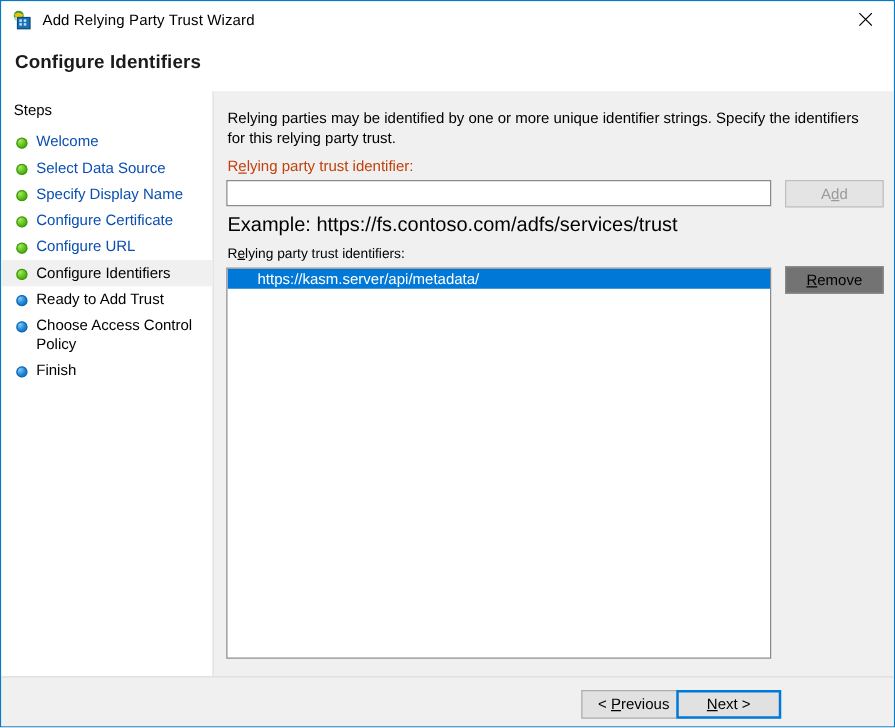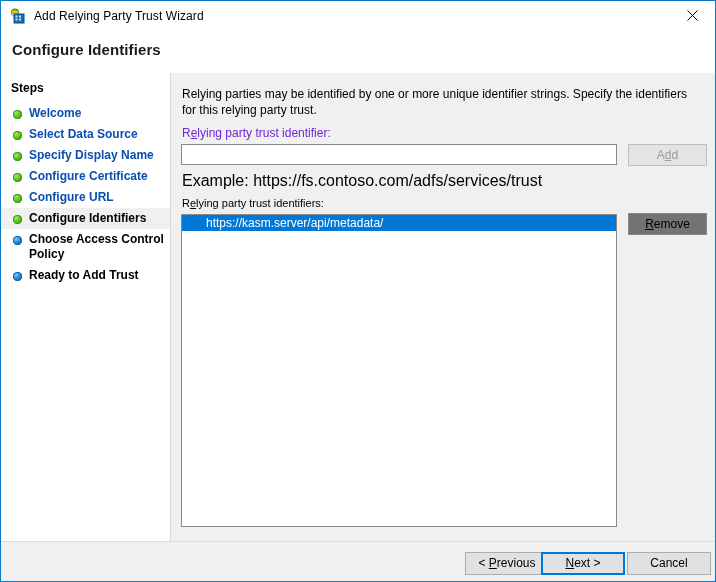--- a/index.html
+++ b/index.html
@@ -90,37 +90,36 @@
     height: 468px;
     background: #ffffff;
     border-right: 1px solid #d9d9d9;
     box-sizing: border-box;
   }
   .steps-title {
     position: absolute;
     left: 10px;
     top: 8px;
     font-size: 12px;
-    font-weight: bold;
+    font-weight: normal;
     color: #000000;
   }
   .steps-list {
     position: absolute;
     left: 0;
     top: 30px;
     width: 169px;
   }
   .step {
     position: relative;
     display: flex;
     align-items: flex-start;
     padding: 3px 6px 3px 12px;
     box-sizing: border-box;
     min-height: 20px;
-    font-weight: bold;
   }
   .step.current {
     background: #f0f0f0;
   }
   .step-bullet {
     width: 9px;
     height: 9px;
     border-radius: 50%;
     flex: none;
     margin-top: 4px;
@@ -159,21 +158,21 @@
     width: 518px;
     font-size: 12px;
     line-height: 16px;
     color: #000000;
   }
   .lbl-identifier {
     position: absolute;
     left: 11px;
     top: 53px;
     font-size: 12px;
-    color: #6d28d9;
+    color: #c2410c;
   }
   .identifier-input {
     position: absolute;
     left: 10px;
     top: 71px;
     width: 436px;
     height: 21px;
     box-sizing: border-box;
     border: 1px solid #8a8a8a;
     background: #ffffff;
@@ -348,28 +347,32 @@
           <span class="step-label">Configure URL</span>
         </div>
 
         <div class="step current">
           <span class="step-bullet bullet-done"></span>
           <span class="step-label">Configure Identifiers</span>
         </div>
 
         <div class="step todo">
           <span class="step-bullet bullet-todo"></span>
-          <span class="step-label">Choose Access Control Policy</span>
+          <span class="step-label">Ready to Add Trust</span>
         </div>
 
         <div class="step todo">
           <span class="step-bullet bullet-todo"></span>
-          <span class="step-label">Ready to Add Trust</span>
-        </div>
-
+          <span class="step-label">Choose Access Control Policy</span>
+        </div>
+
+        <div class="step todo">
+          <span class="step-bullet bullet-todo"></span>
+          <span class="step-label">Finish</span>
+        </div>
 
       </div>
     </div>
 
     <div class="content">
 
       <div class="intro-text">Relying parties may be identified by one or more unique identifier strings. Specify the identifiers for this relying party trust.</div>
 
       <div class="lbl-identifier">R<u>e</u>lying party trust identifier:</div>
 
@@ -386,16 +389,15 @@
       </div>
 
       <div class="btn-remove"><u>R</u>emove</div>
 
     </div>
   </div>
 
   <div class="footer">
     <div class="footer-btn btn-previous">&lt; <u>P</u>revious</div>
     <div class="footer-btn btn-next"><u>N</u>ext &gt;</div>
-    <div class="footer-btn btn-cancel">Cancel</div>
   </div>
 
 </div>
 
 </body></html>

